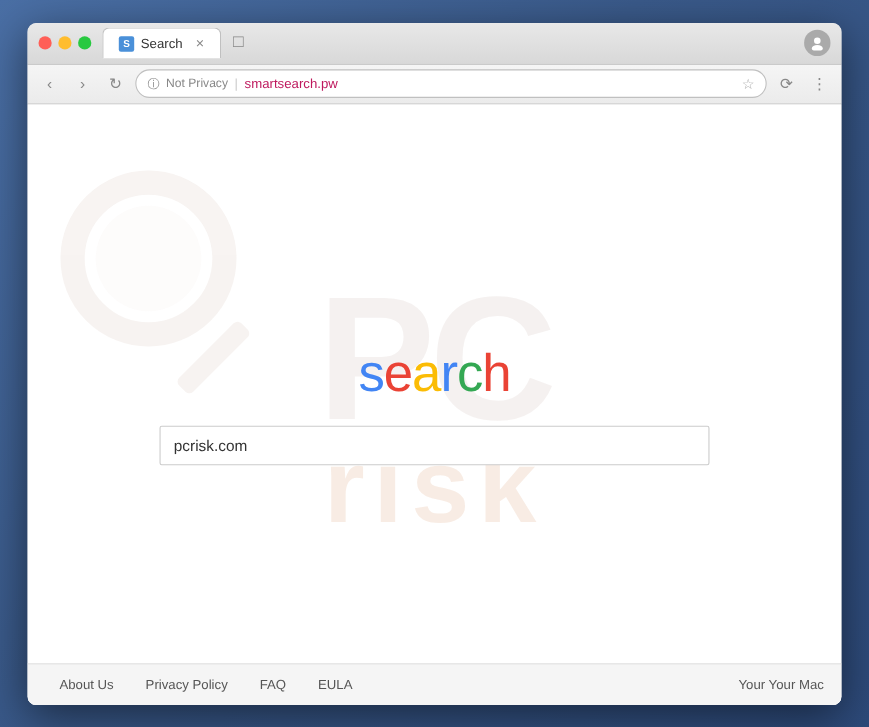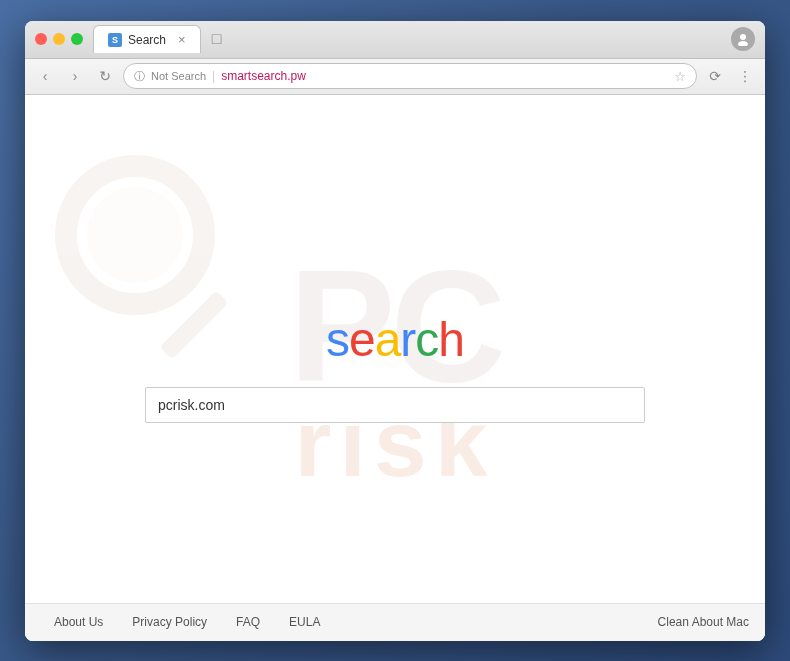--- a/index.html
+++ b/index.html
@@ -403,21 +403,21 @@
       <span>‹</span>
     </button>
     <button class="nav-btn">
       <span>›</span>
     </button>
     <button class="nav-btn">
       <span>↻</span>
     </button>
     <div class="address-bar">
       <span class="security-icon">ⓘ</span>
-      <span class="not-secure">Not Search</span>
+      <span class="not-secure">Not Privacy</span>
       <span style="color:#ccc">|</span>
       <span class="url-text">smartsearch.pw</span>
       <span class="bookmark-icon">☆</span>
     </div>
     <button class="nav-btn">
       <span>⟳</span>
     </button>
     <button class="nav-btn">
       <span>⋮</span>
     </button>
@@ -454,18 +454,18 @@
     </div>
 
     <div class="page-footer">
       <div class="footer-links">
         <a class="footer-link">About Us</a>
         <a class="footer-link">Privacy Policy</a>
         <a class="footer-link">FAQ</a>
         <a class="footer-link">EULA</a>
       </div>
       <div class="footer-right">
-        <a class="footer-link">Clean About Mac</a>
+        <a class="footer-link">Your Your Mac</a>
       </div>
     </div>
   </div>
 
 </div>
 
 </body></html>

